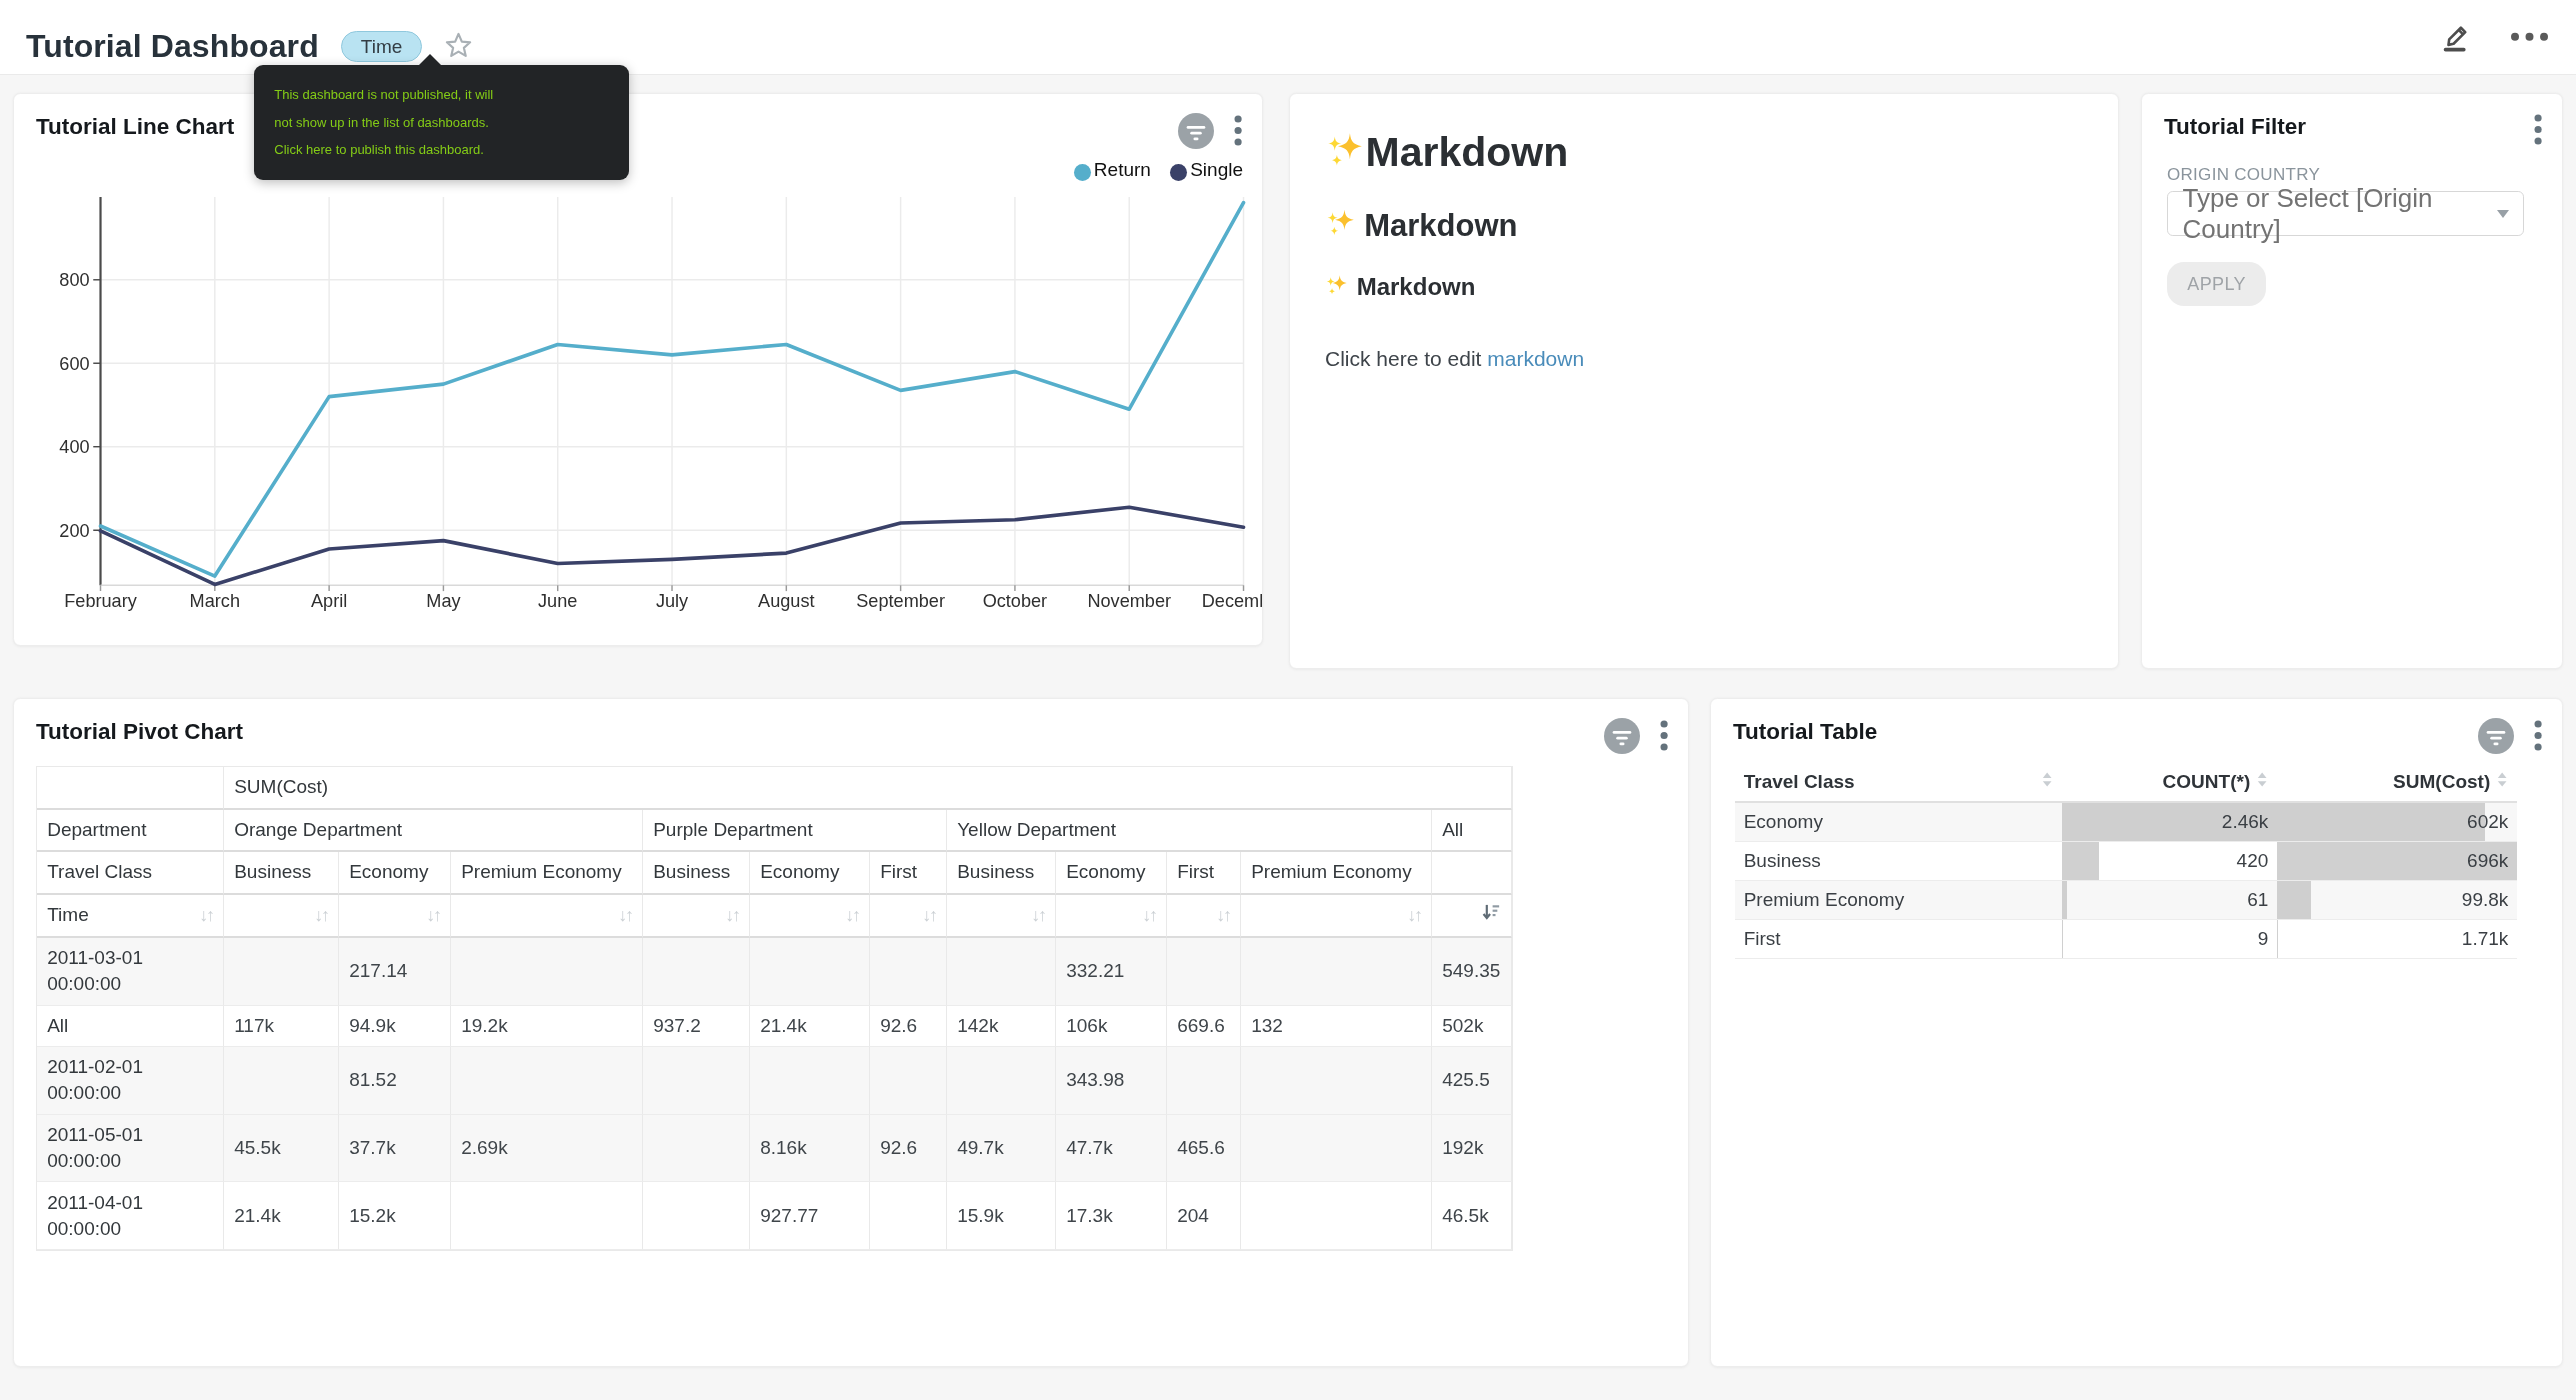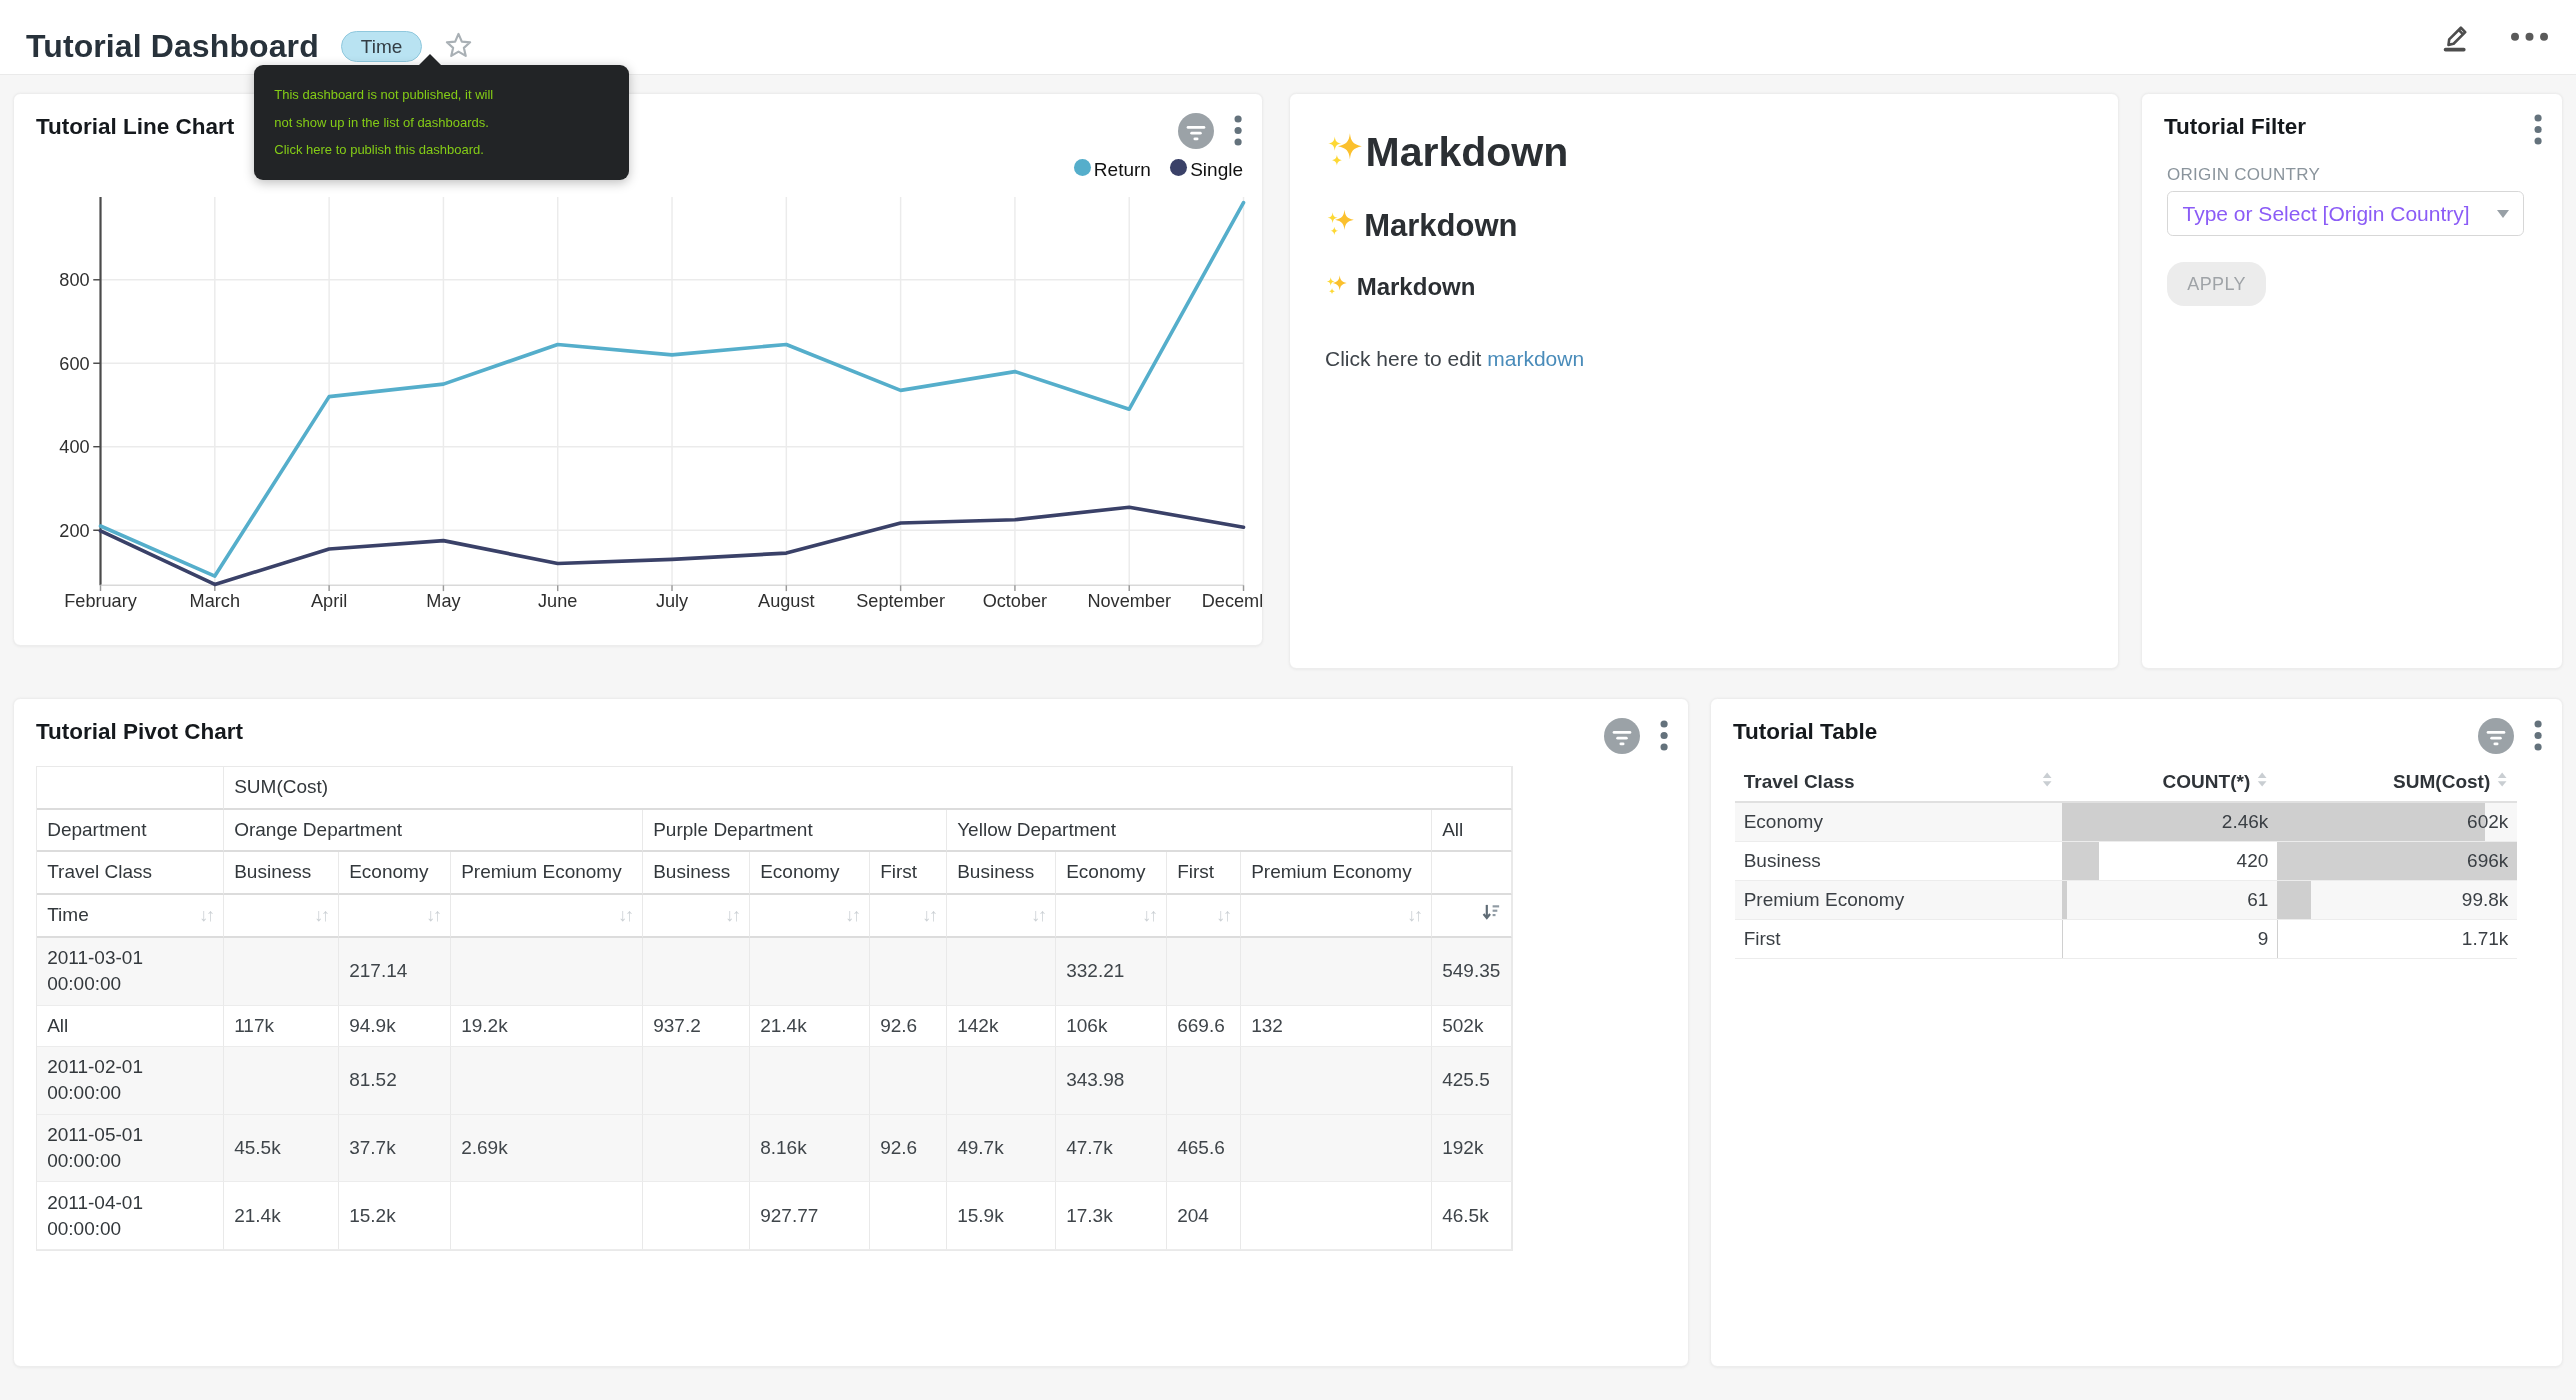--- a/index.html
+++ b/index.html
@@ -25,39 +25,39 @@
 
   #panel-line{left:13px;top:93px;width:1250px;height:553px}
   #panel-md{left:1289px;top:93px;width:830px;height:576px}
   #panel-filter{left:2141px;top:93px;width:422px;height:576px}
   #panel-pivot{left:13px;top:698px;width:1676px;height:669px}
   #panel-table{left:1710px;top:698px;width:853px;height:669px}
 
   
   #chart-svg{position:absolute;left:0;top:0}
   #legend{position:absolute;right:19px;top:65px;display:flex;gap:19px;margin:0;padding:0;list-style:none}
-  #legend li{display:flex;align-items:flex-start;font-size:19px;color:#111}
+  #legend li{display:flex;align-items:flex-end;font-size:19px;color:#111}
   #legend .dot{width:17.4px;height:17.4px;border-radius:50%;margin-right:2.9px}
 
   
   .md-body{position:absolute;left:35px;top:35px;right:29px;color:#2b2f33}
   .md-body h1{font-size:41px;margin:0 0 32px 0;font-weight:700;color:#2b2f33}
   .md-body h2{font-size:31px;margin:0 0 29px 0;font-weight:700}
   .md-body h3{font-size:24px;margin:0 0 46px 0;font-weight:700}
   .md-body p{font-size:21px;margin:0;color:#3e444a}
   .md-body a{color:#4a8cba;text-decoration:none}
   .spark{display:inline-block;vertical-align:-8%;}
   .spark-h1{width:39px;height:39px;margin-right:1.5px}
   .spark-h2{width:30.5px;height:30.5px;margin-right:8.7px}
   .spark-h3{width:23px;height:23px;margin-right:8.7px}
 
   
   .field-label{position:absolute;left:25px;top:71px;font-size:17px;color:#8a949c;letter-spacing:0.3px}
   .select-box{position:absolute;left:25px;top:97px;width:357px;height:45px;border:1.5px solid #d7d7d7;border-radius:5.8px;background:#fff;display:flex;align-items:center;justify-content:space-between;padding:0 14.5px;box-sizing:border-box}
-  .select-box .ph-text{font-size:21px;color:#8b5cf6}
+  .select-box .ph-text{font-size:26px;color:#737373}
   .caret-down{width:0;height:0;border-left:6.5px solid transparent;border-right:6.5px solid transparent;border-top:8px solid #98a0a6}
   .apply-btn{position:absolute;left:25px;top:168px;background:#ececec;border:none;border-radius:17px;padding:11.6px 20.3px;font-size:18px;color:#9fa3a7;font-family:inherit;letter-spacing:0.4px}
 
   
   .pivot-wrap{position:absolute;left:22px;top:67px}
   table.pivot{border-collapse:separate;border-spacing:0;table-layout:fixed;border:0.7px solid #e9e9e9;font-size:19px;color:#3f454a}
   table.pivot th,table.pivot td{border-right:0.7px solid #e9e9e9;padding:7.3px 10.2px;text-align:left;vertical-align:middle;overflow:hidden;box-sizing:border-box;font-weight:400;line-height:26px}
   table.pivot thead th{border-bottom:2.2px solid #dcdcdc;height:41px;color:#33383c;font-weight:500}
   table.pivot tbody th,table.pivot tbody td{border-bottom:1.5px solid #ececec}
   table.pivot tbody th{font-weight:500;color:#33383c}

